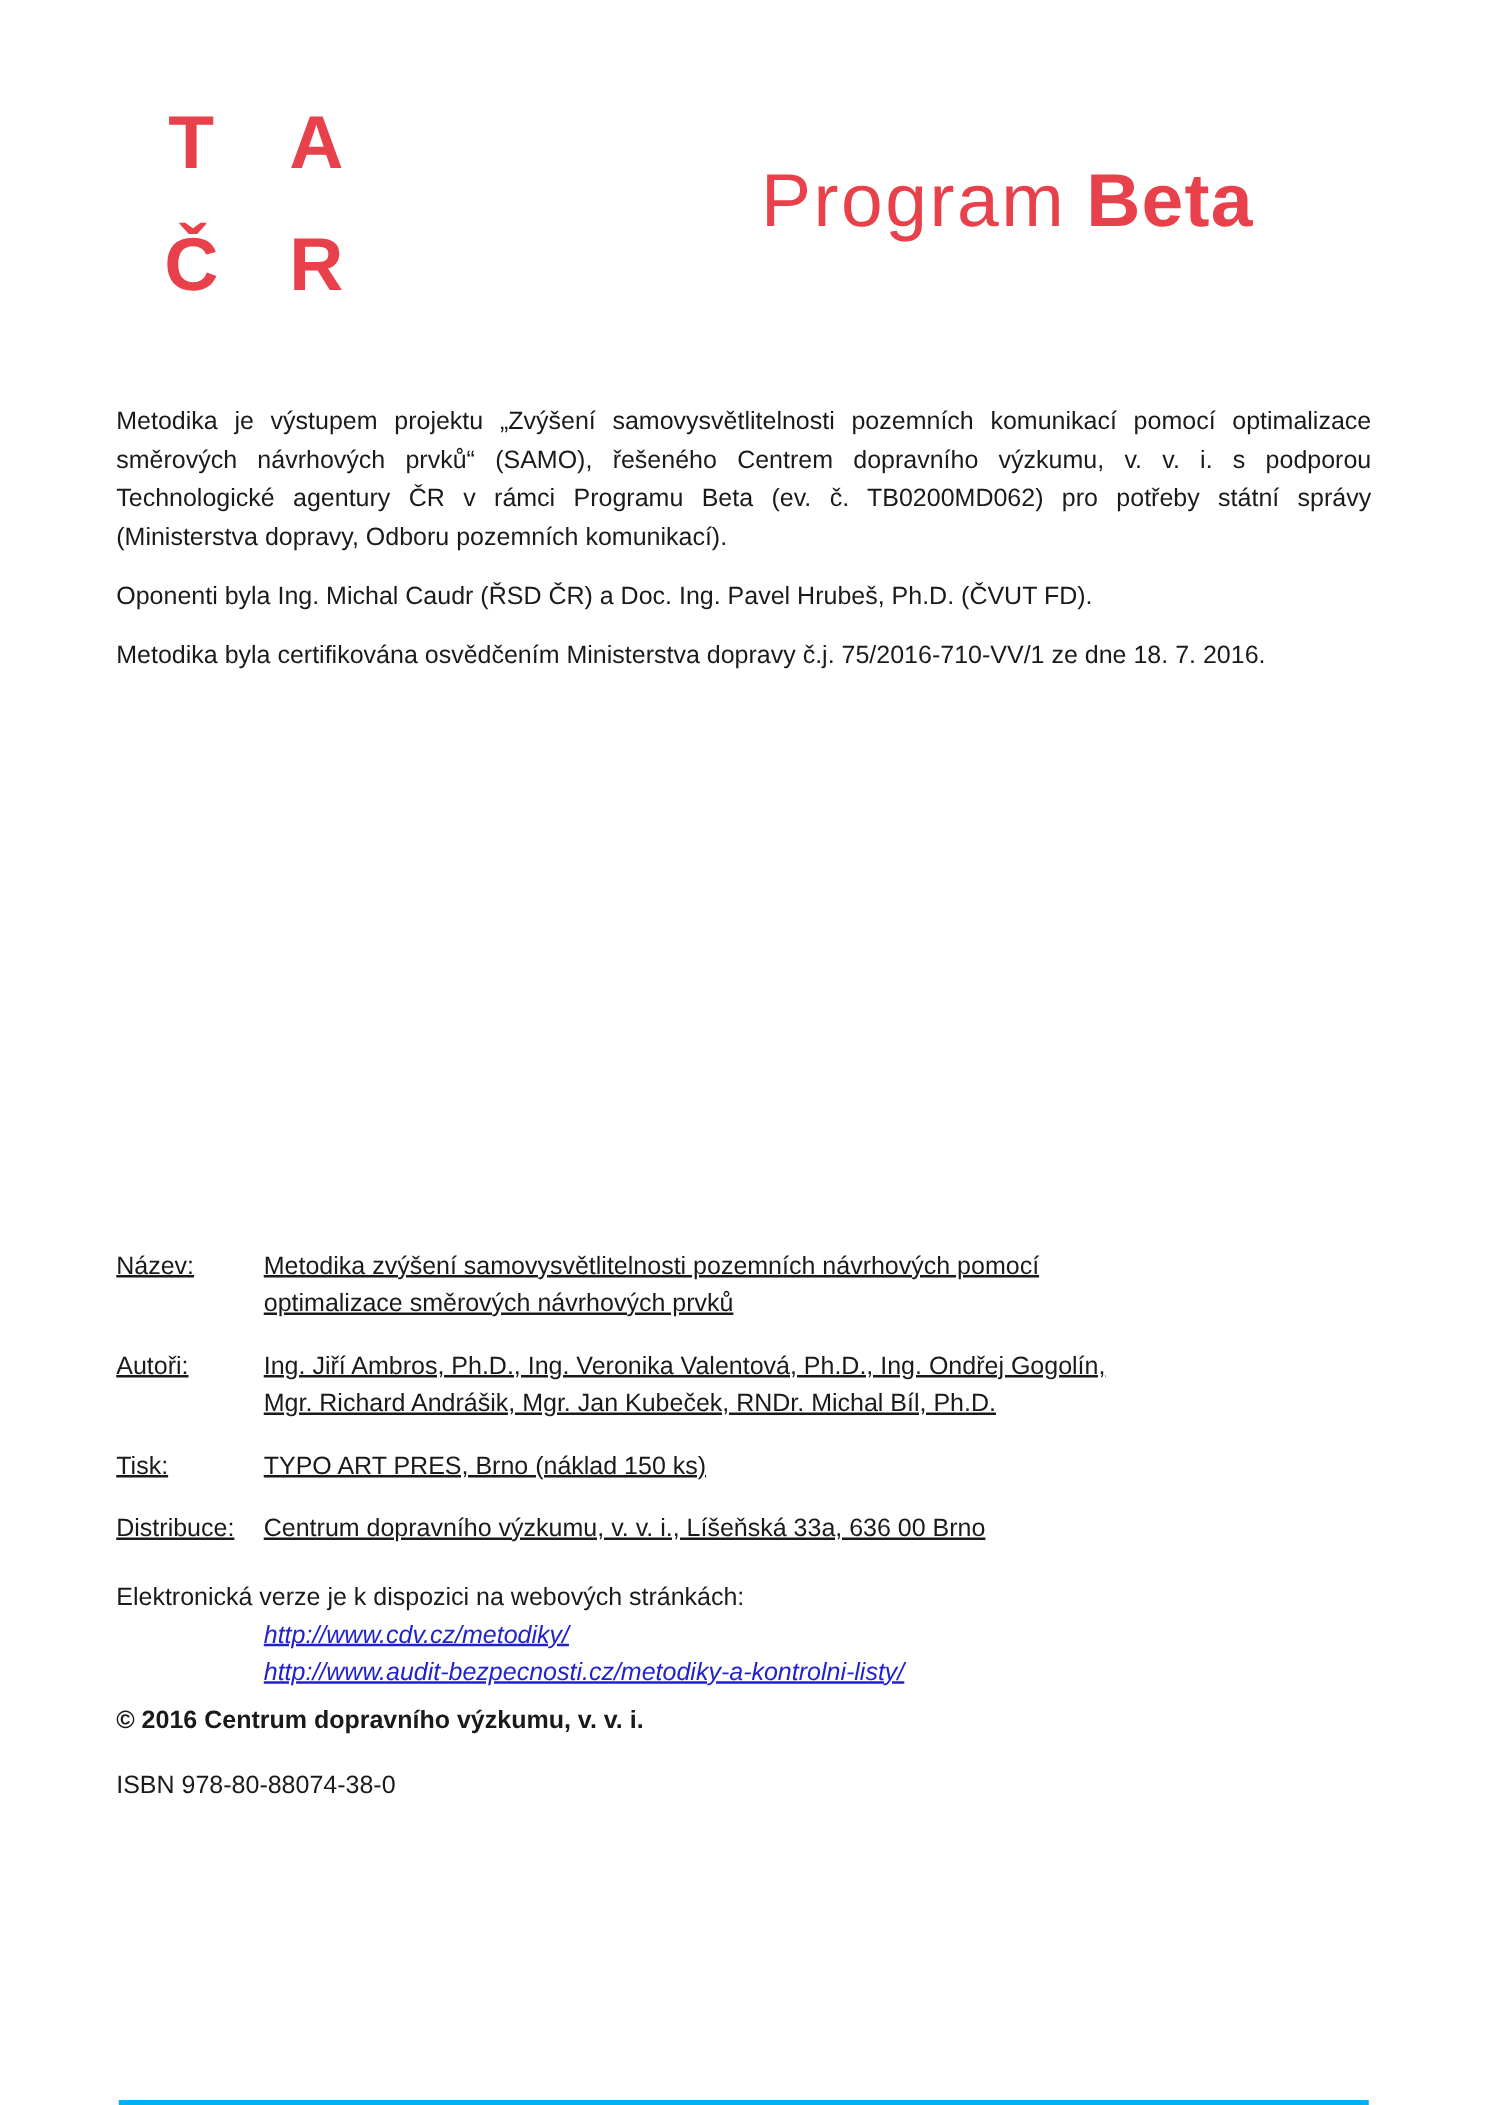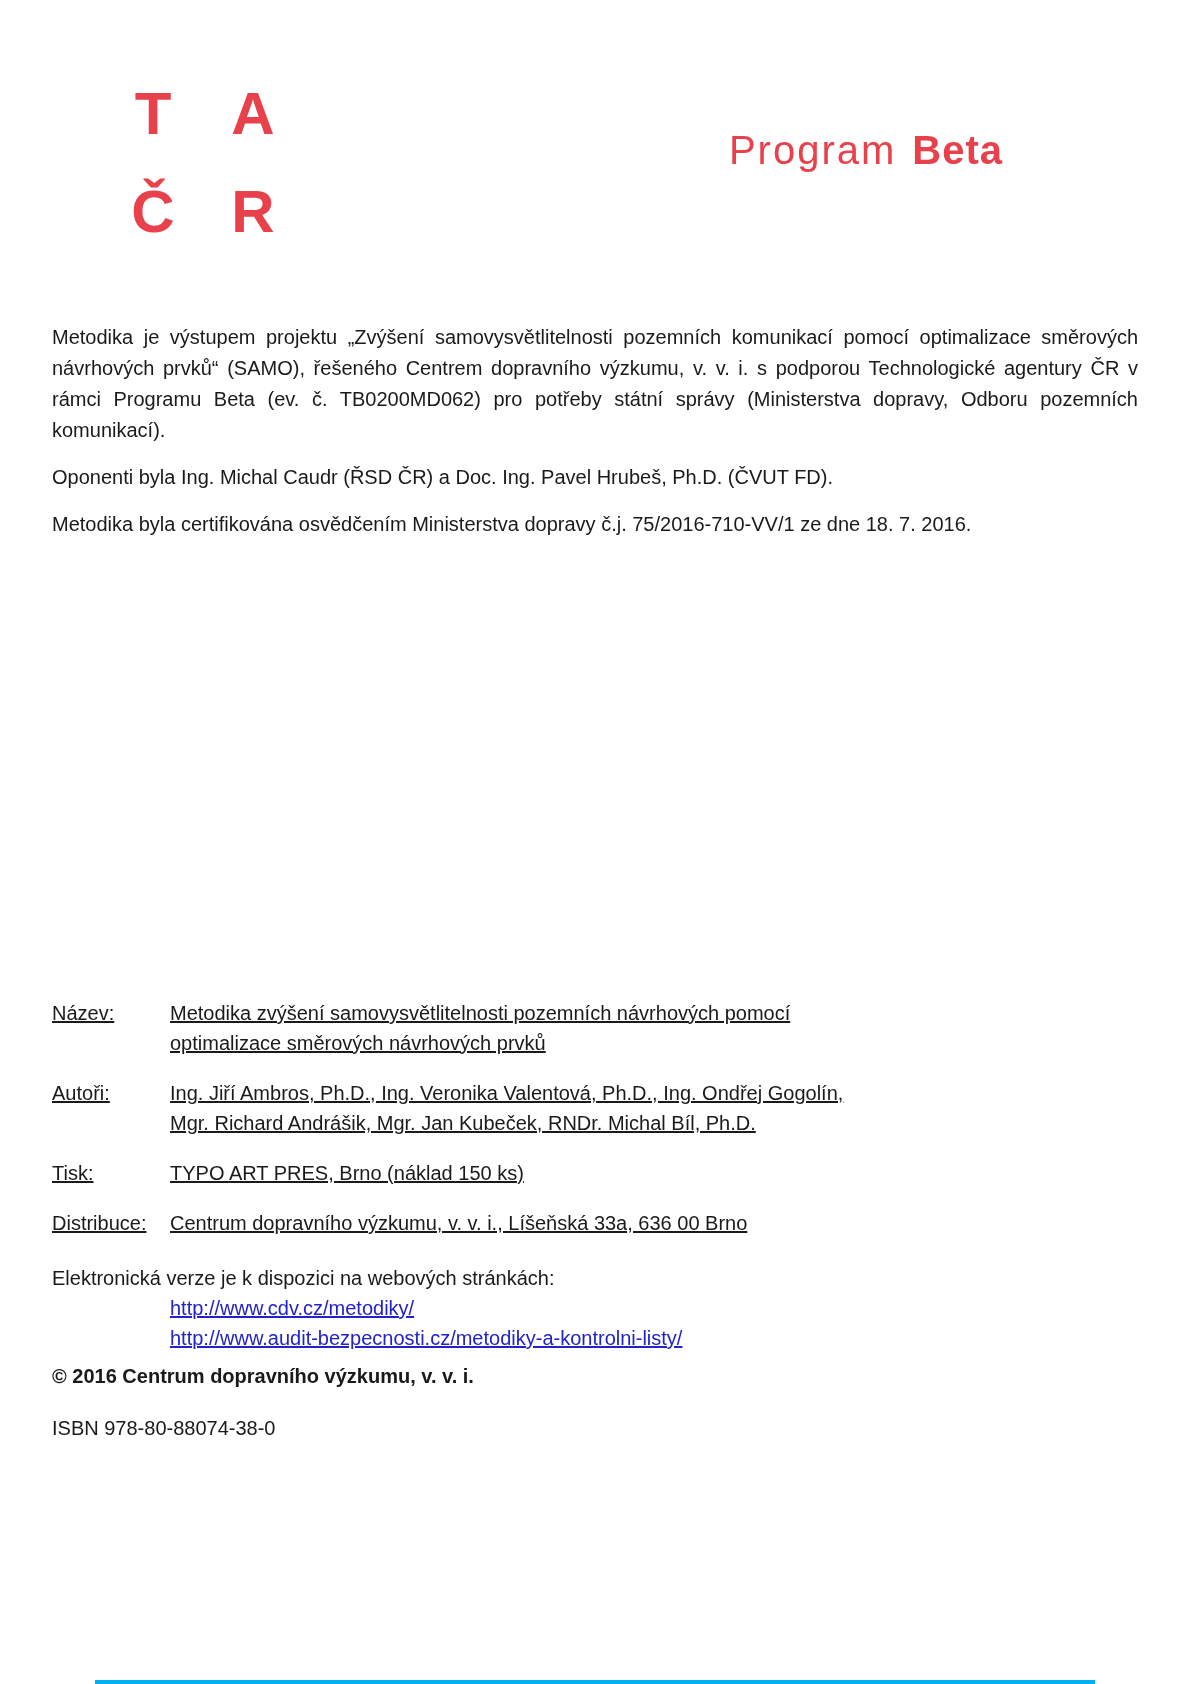--- a/index.html
+++ b/index.html
@@ -35,48 +35,48 @@
     font-weight: 700;
     line-height: 1;
     color: #e8414b;
     letter-spacing: 0;
   }
 
   .program-beta {
     position: absolute;
     top: 128px; right: 187px;
     color: #e8414b;
-    font-size: 40px;
+    font-size: 60px;
     line-height: 1.1;
     white-space: nowrap;
   }
   .pb-light { font-weight: 400; letter-spacing: 2px; }
   .pb-bold  { font-weight: 700; margin-left: 16px; letter-spacing: 1px; }
 
   
-  .content { padding: 0 52px; font-size: 20px; line-height: 31px; }
+  .content { padding: 0 93px; font-size: 20px; line-height: 31px; }
 
   p.body { margin: 16px 0 0 0; }
   p.body.first { margin-top: 26px; text-align: justify; text-justify: inter-word; }
 
   
   .meta { margin-top: 458px; }
   .meta-row {
     display: flex;
     margin-bottom: 20px;
     line-height: 30px;
     text-decoration: underline;
   }
   .meta-label { width: 118px; flex: 0 0 118px; }
   .meta-value { flex: 1; max-width: 760px; }
   .meta-line { display: block; }
 
   
   .electronic { margin-top: 25px; line-height: 30px; }
-  .links { padding-left: 118px; }
+  .links { padding-left: 118px; font-style: italic; }
   .web-link {
     display: table;
     color: #2222cc;
     text-decoration: underline;
     cursor: pointer;
     line-height: 30px;
   }
 
   .copyright { margin-top: 8px; line-height: 30px; font-weight: bold; }
   .isbn { margin-top: 22px; line-height: 30px; }

